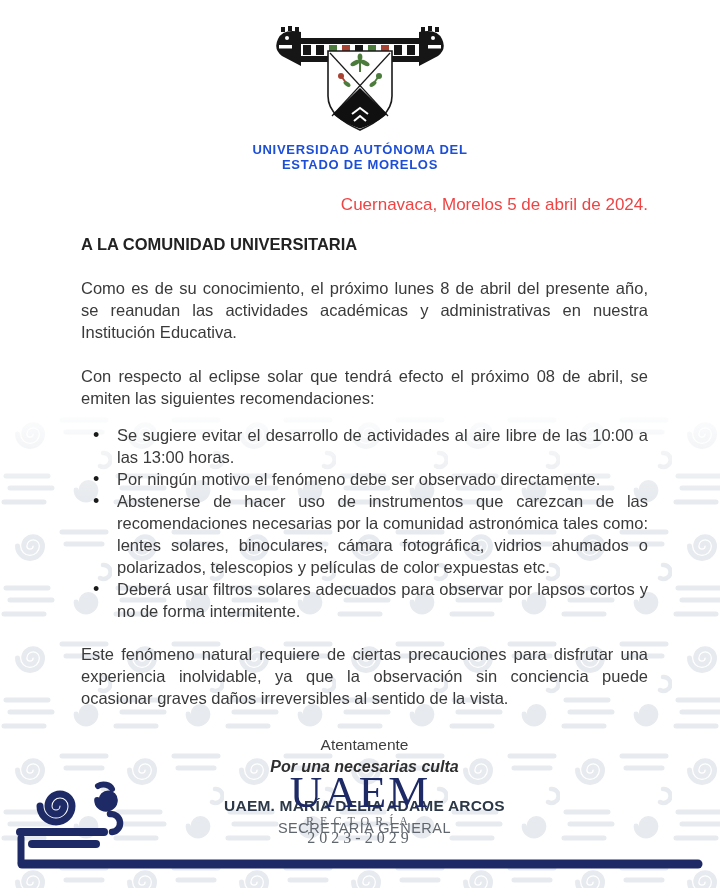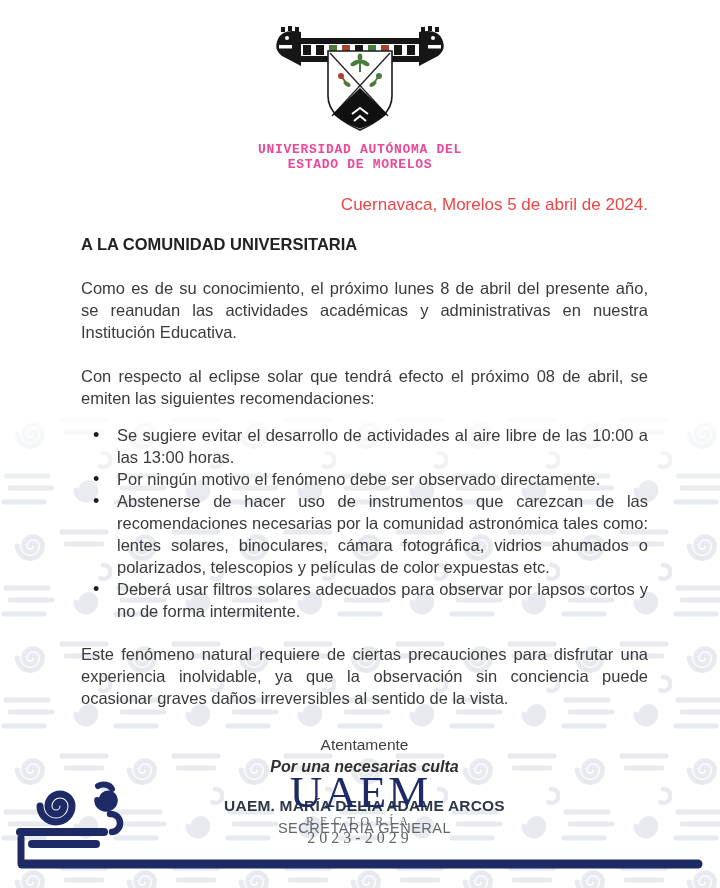--- a/index.html
+++ b/index.html
@@ -16,22 +16,22 @@
   
   .pattern-layer{position:absolute;left:0;right:0;top:404px;bottom:0;z-index:0;}
   .pattern-layer svg{display:block;width:100%;height:100%;}
   .pattern-fade{position:absolute;left:0;right:0;top:404px;height:95px;
     background:linear-gradient(#ffffff,rgba(255,255,255,0));z-index:1;}
   .content{position:absolute;inset:0;z-index:2;}
 
   
   .crest-wrap{padding-top:26px;text-align:center;}
   .crest-wrap svg{display:inline-block;}
-  .uni-name{margin-top:4px;font-family:Liberation Mono, monospace;font-weight:bold;
-    color:#ec4899;font-size:13px;line-height:15px;letter-spacing:0.7px;}
+  .uni-name{margin-top:4px;font-family:Liberation Sans, sans-serif;font-weight:bold;
+    color:#1d4ed8;font-size:13px;line-height:15px;letter-spacing:0.7px;}
 
   
   .letter{width:567px;margin:0 auto 0 81px;color:var(--text);
     font-size:16.5px;line-height:22px;}
   .dateline{margin-top:22px;text-align:right;color:#ef4444;font-size:17px;}
   .addressee{margin-top:17px;font-weight:bold;color:var(--heading);font-size:16.5px;}
   .para{margin-top:22px;text-align:justify;}
   ul.recs{margin-top:15px;list-style:none;}
   ul.recs li{position:relative;padding-left:36px;text-align:justify;}
   ul.recs li::before{content:"•";position:absolute;left:12px;top:0;

